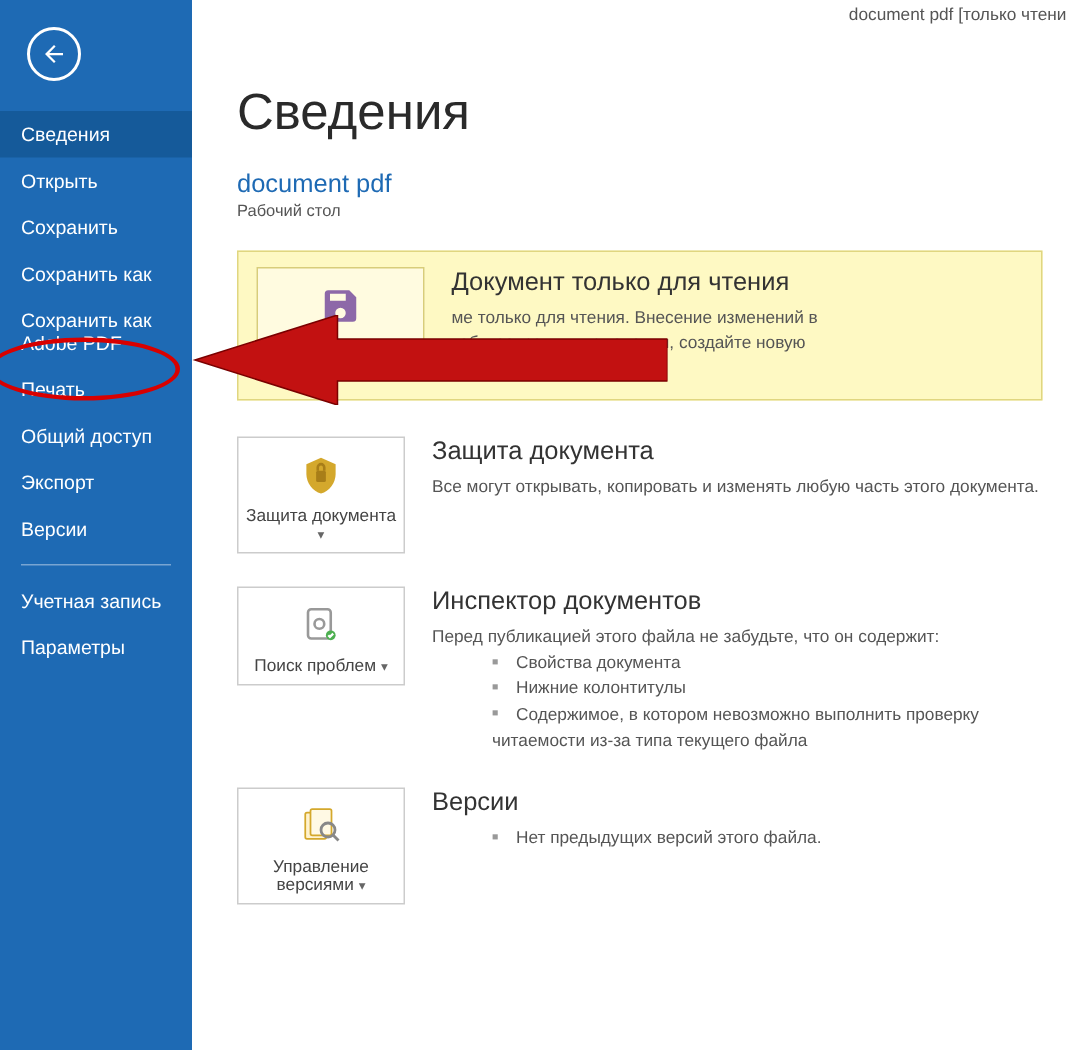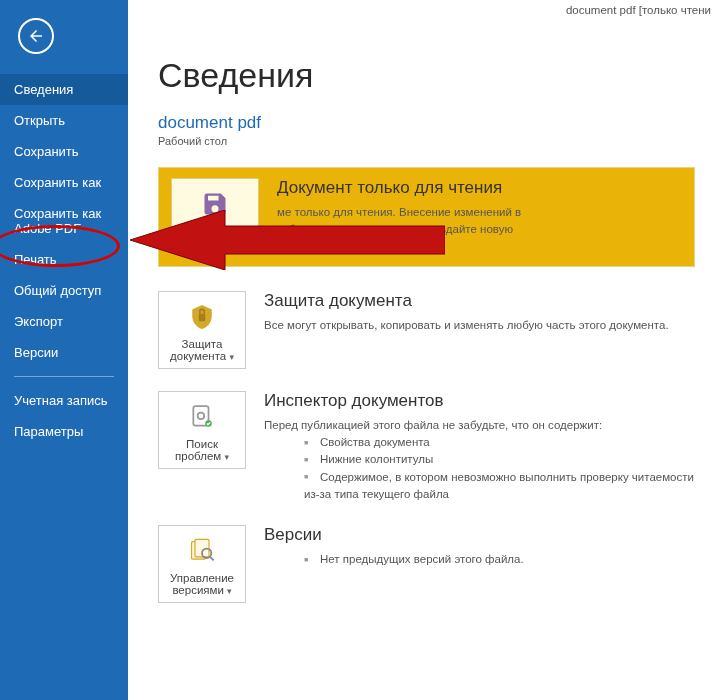--- a/index.html
+++ b/index.html
@@ -73,21 +73,21 @@
   }
   .doc-name { color: #1e6ab4; font-size: 17px; margin-bottom: 2px; }
   .doc-loc  { font-size: 11px; color: #555; margin-bottom: 20px; }
 
   .section {
     display: flex; align-items: flex-start;
     gap: 18px;
     margin-bottom: 22px;
   }
   .card {
-    width: 88px;
+    width: 112px;
     border: 1px solid #ccc;
     padding: 8px 4px 6px;
     text-align: center;
     font-size: 11.5px;
     color: #444;
     cursor: pointer;
     background: #fff;
   }
   .card .icon-box {
     height: 34px;
@@ -98,21 +98,21 @@
   .section-body { flex: 1; min-width: 0; }
   .section-body h3 { font-size: 17px; font-weight: 400; color: #333; margin-bottom: 6px; }
   .section-body p, .section-body li { font-size: 11.5px; color: #555; line-height: 1.5; }
   .section-body ul { list-style: none; padding-left: 0; margin-left: 40px; }
   .section-body li::before {
     content: "■"; font-size: 7px; color: #999;
     display: inline-block; width: 16px; vertical-align: middle;
   }
 
   .readonly-section {
-    background: #eab308;
+    background: #fef9c3;
     border: 1px solid #e0d680;
     padding: 10px 12px;
     display: flex; gap: 18px; align-items: flex-start;
     margin-bottom: 24px;
     position: relative;
   }
 
   .arrow {
     position: absolute;
     left: 125px; top: 210px;

